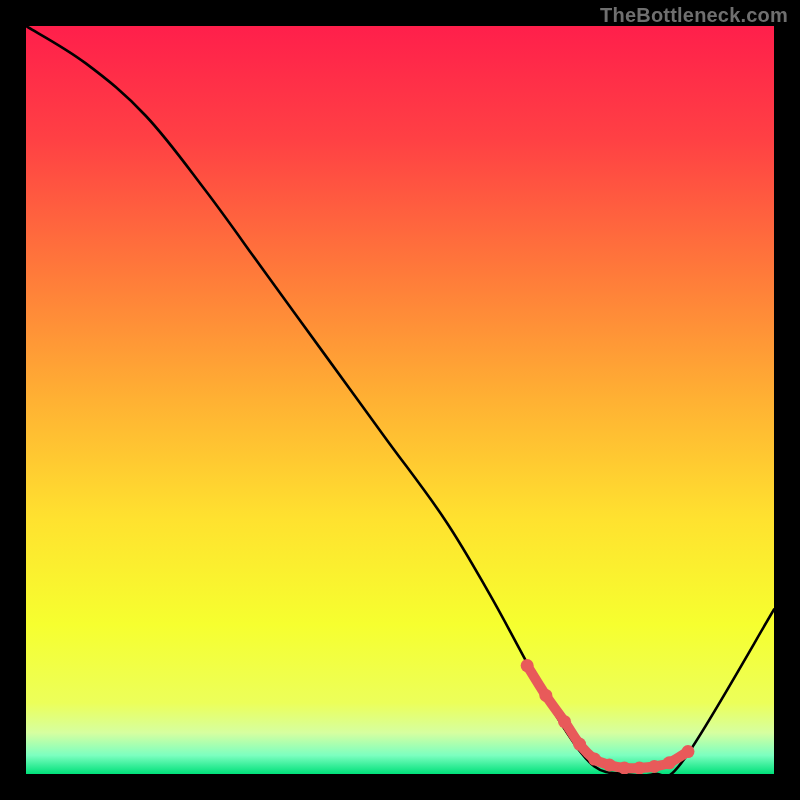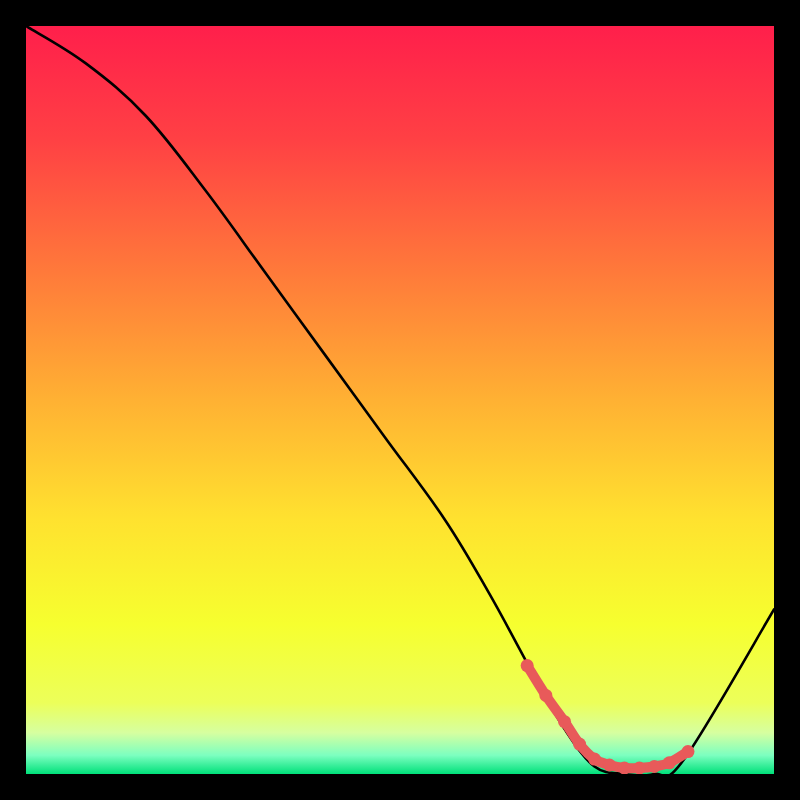--- a/index.html
+++ b/index.html
@@ -82,13 +82,14 @@
           <circle cx="598.4" cy="742.016" r="6.5" fill="#e85a5a"></circle>
           <circle cx="613.36" cy="742.016" r="6.5" fill="#e85a5a"></circle>
           <circle cx="628.3199999999999" cy="740.52" r="6.5" fill="#e85a5a"></circle>
           <circle cx="643.28" cy="736.78" r="6.5" fill="#e85a5a"></circle>
           <circle cx="661.98" cy="725.56" r="6.5" fill="#e85a5a"></circle>
         </g>
     </svg>
 
   </div>
 
+  <div class="watermark">TheBottleneck.com</div>
 </div>
 
 </body></html>

